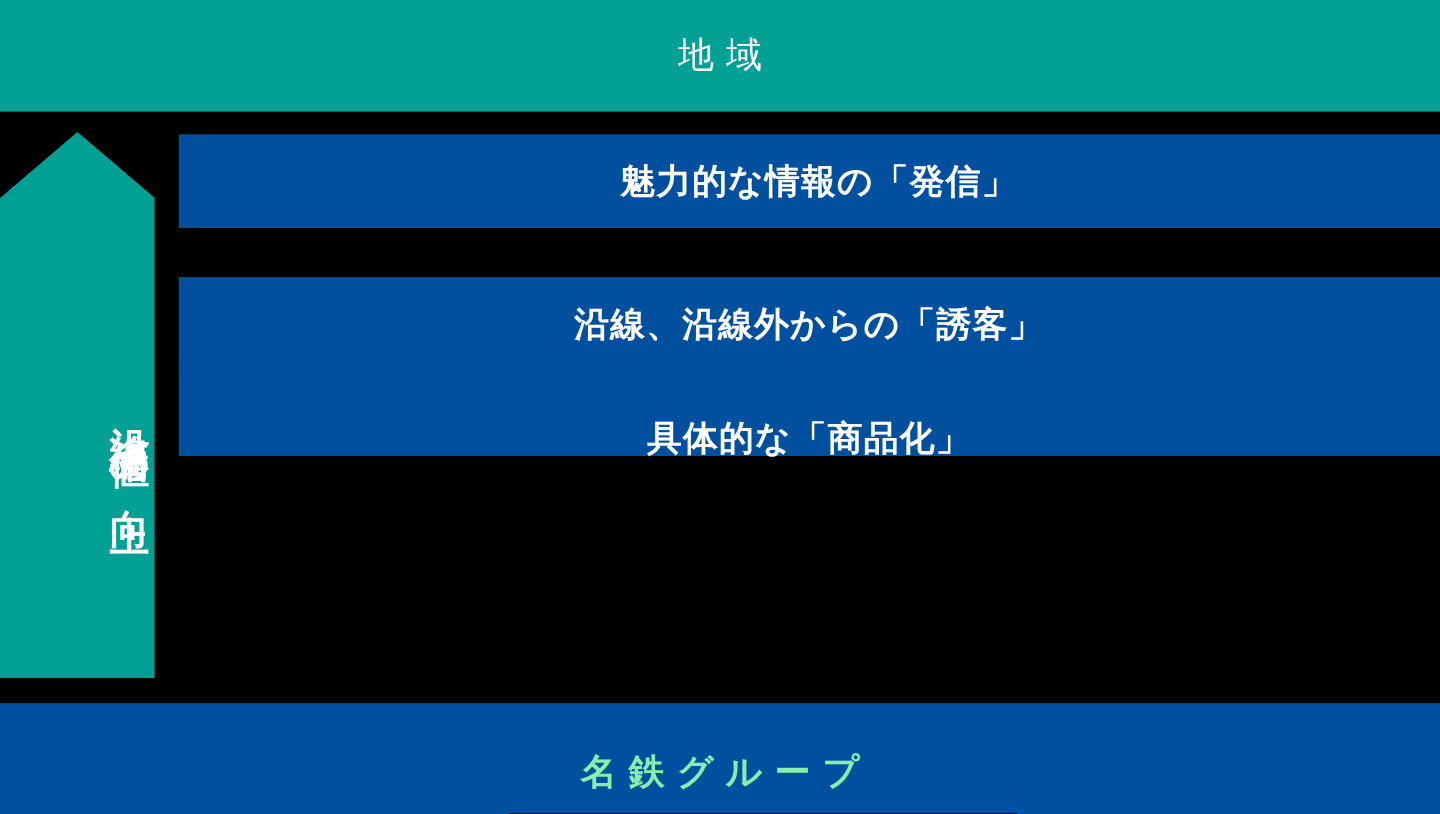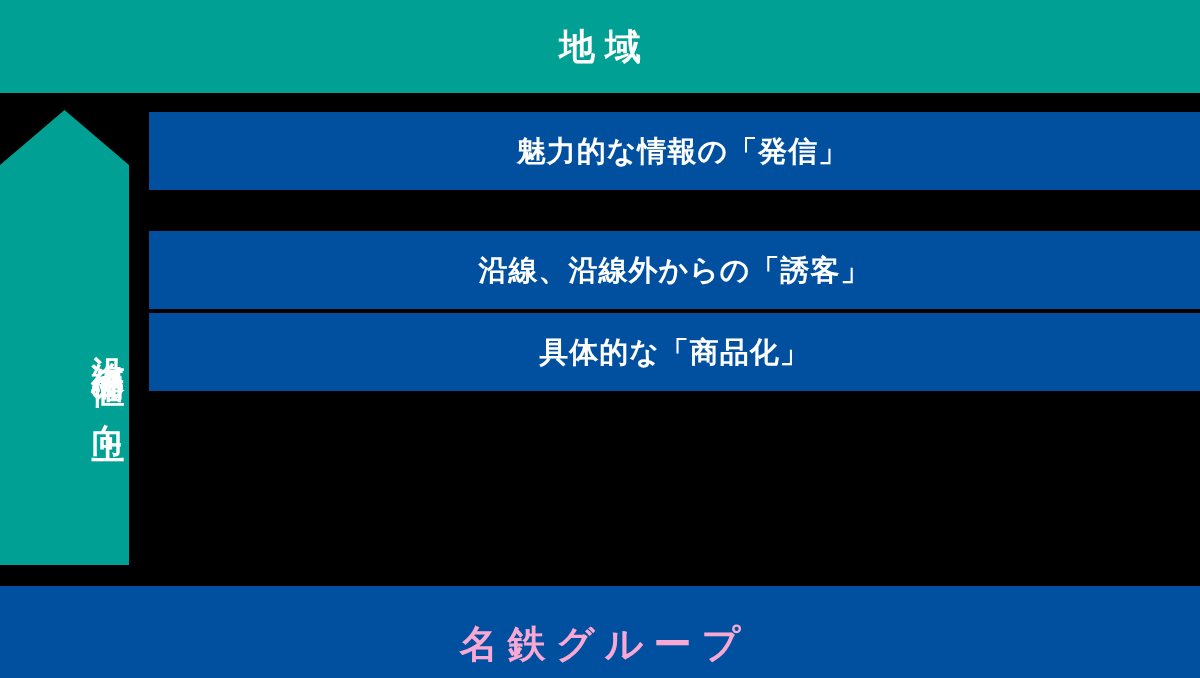--- a/index.html
+++ b/index.html
@@ -26,22 +26,22 @@
     top: 0;
     width: 1200px;
     height: 93px;
     background: #00a094;
     display: flex;
     align-items: center;
     justify-content: center;
   }
   .header-title {
     color: #ffffff;
-    font-size: 36px;
-    font-weight: bold;
+    font-size: 30px;
+    font-weight: normal;
     letter-spacing: 10px;
     text-indent: 10px;
     line-height: 1;
   }
 
   
   .arrow-wrap {
     position: absolute;
     left: 0;
     top: 110px;
@@ -91,21 +91,21 @@
     left: 0;
     width: 1051px;
     height: 78px;
     background: #01509f;
     display: flex;
     align-items: center;
     justify-content: center;
   }
   .step-bar:nth-child(1) { top: 0px; padding-left: 8px; }
   .step-bar:nth-child(2) { top: 95px; margin-top: 24px; }
-  .step-bar:nth-child(3) { top: 201px; }
+  .step-bar:nth-child(3) { top: 190px; align-items: flex-end; }
   .step-bar:nth-child(4) { top: 285px; }
   .step-bar:nth-child(5) { top: 378px; }
   .step-label {
     color: #ffffff;
     font-size: 29px;
     font-weight: bold;
     letter-spacing: 1px;
     line-height: 1;
     white-space: nowrap;
   }
@@ -116,22 +116,22 @@
     left: 0;
     top: 586px;
     width: 1200px;
     height: 92px;
     background: #01509f;
     display: flex;
     align-items: center;
     justify-content: center;
   }
   .footer-title {
-    color: #f9a8d4;
-    font-size: 38px;
+    color: #86efac;
+    font-size: 30px;
     font-weight: bold;
     letter-spacing: 10px;
     text-indent: 10px;
     line-height: 1;
     margin-top: 23px;
   }
 </style>
 </head>
 <body>
 

